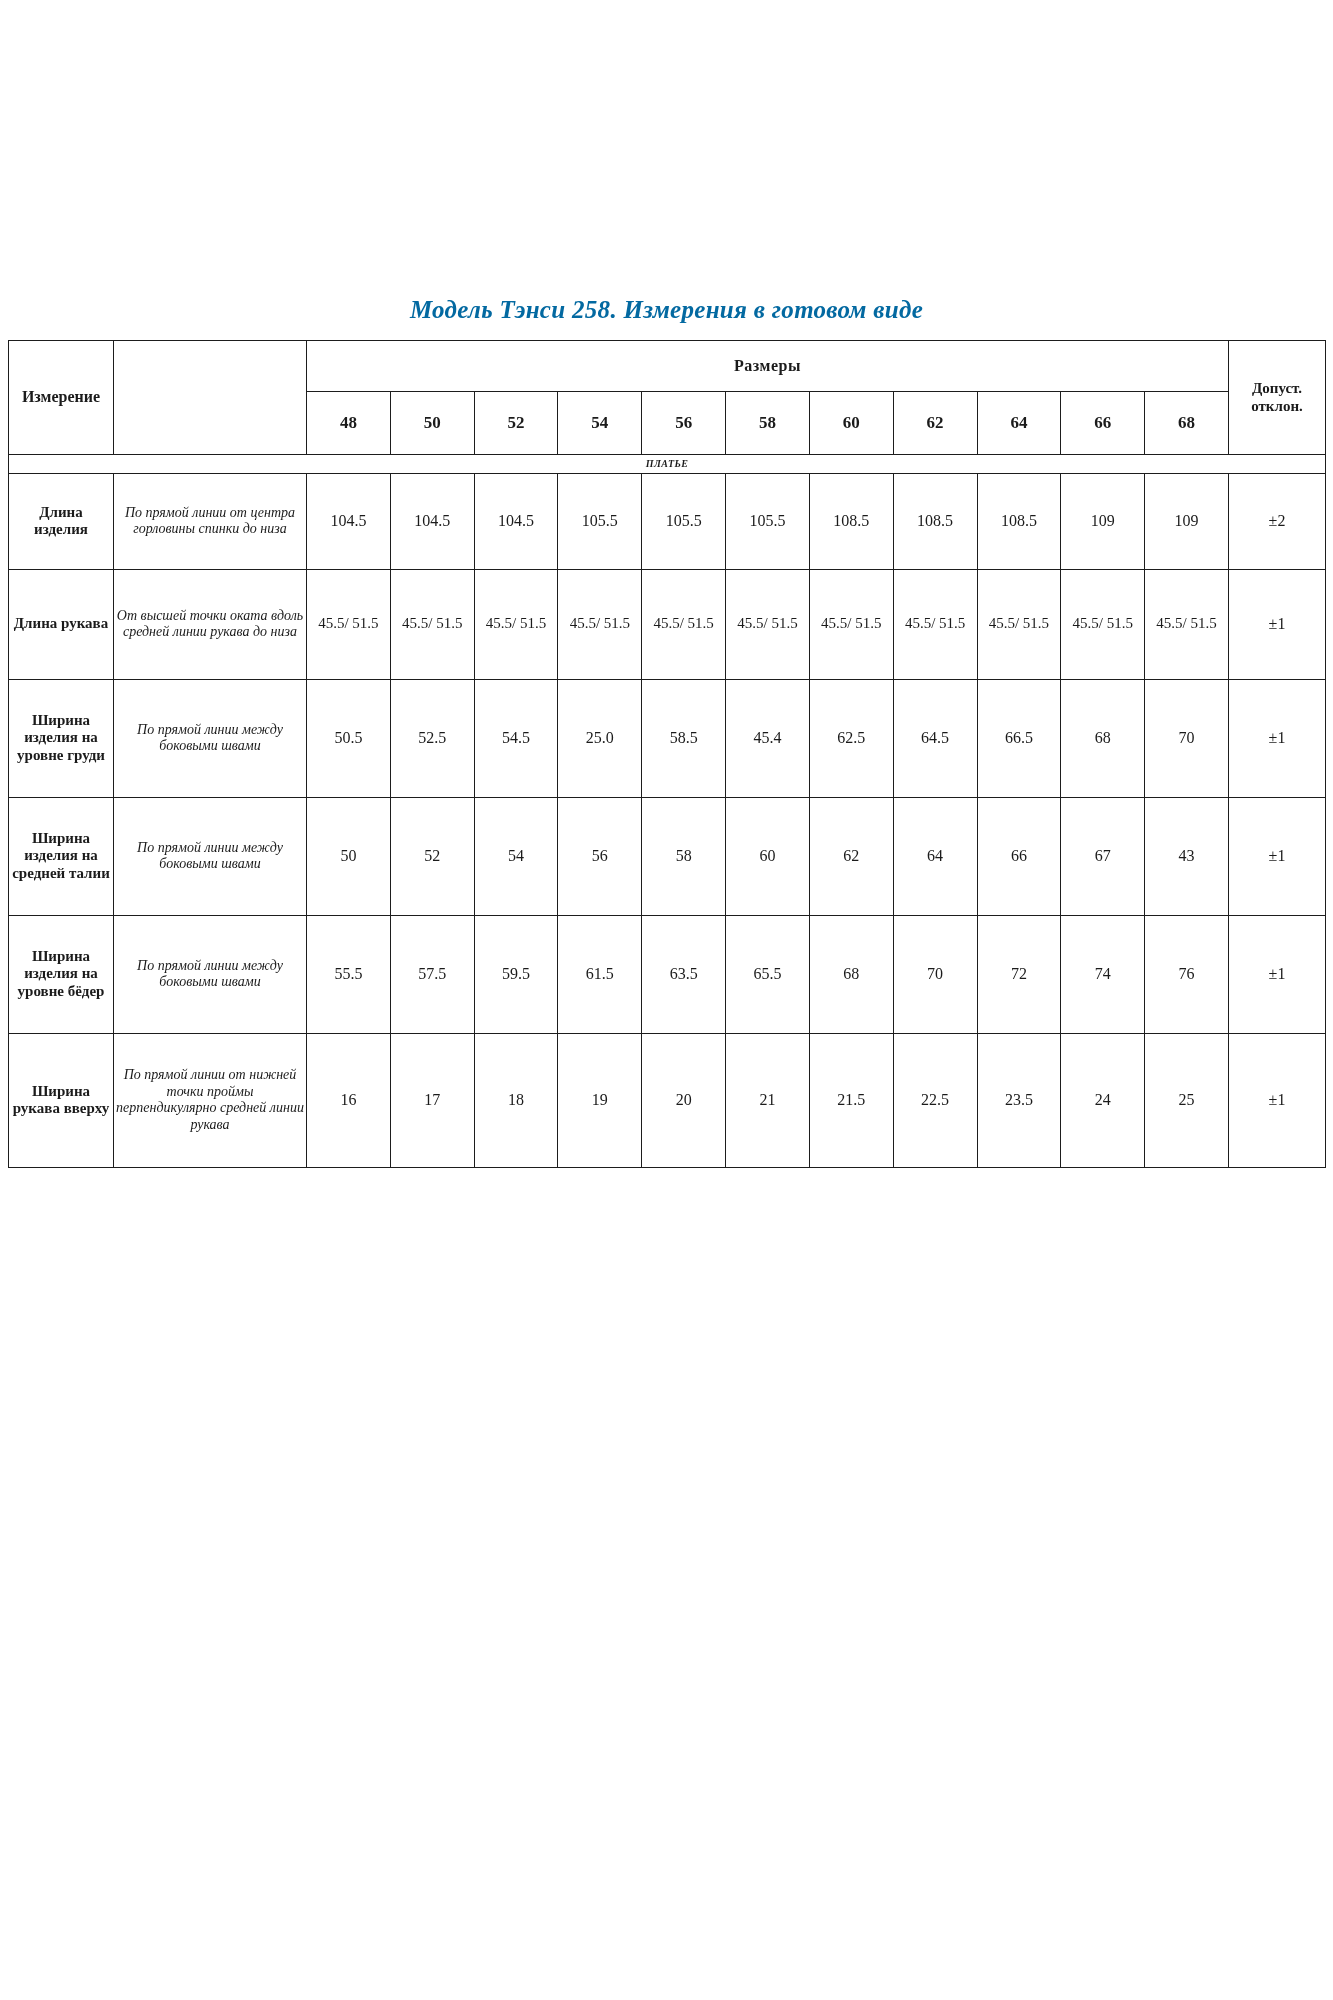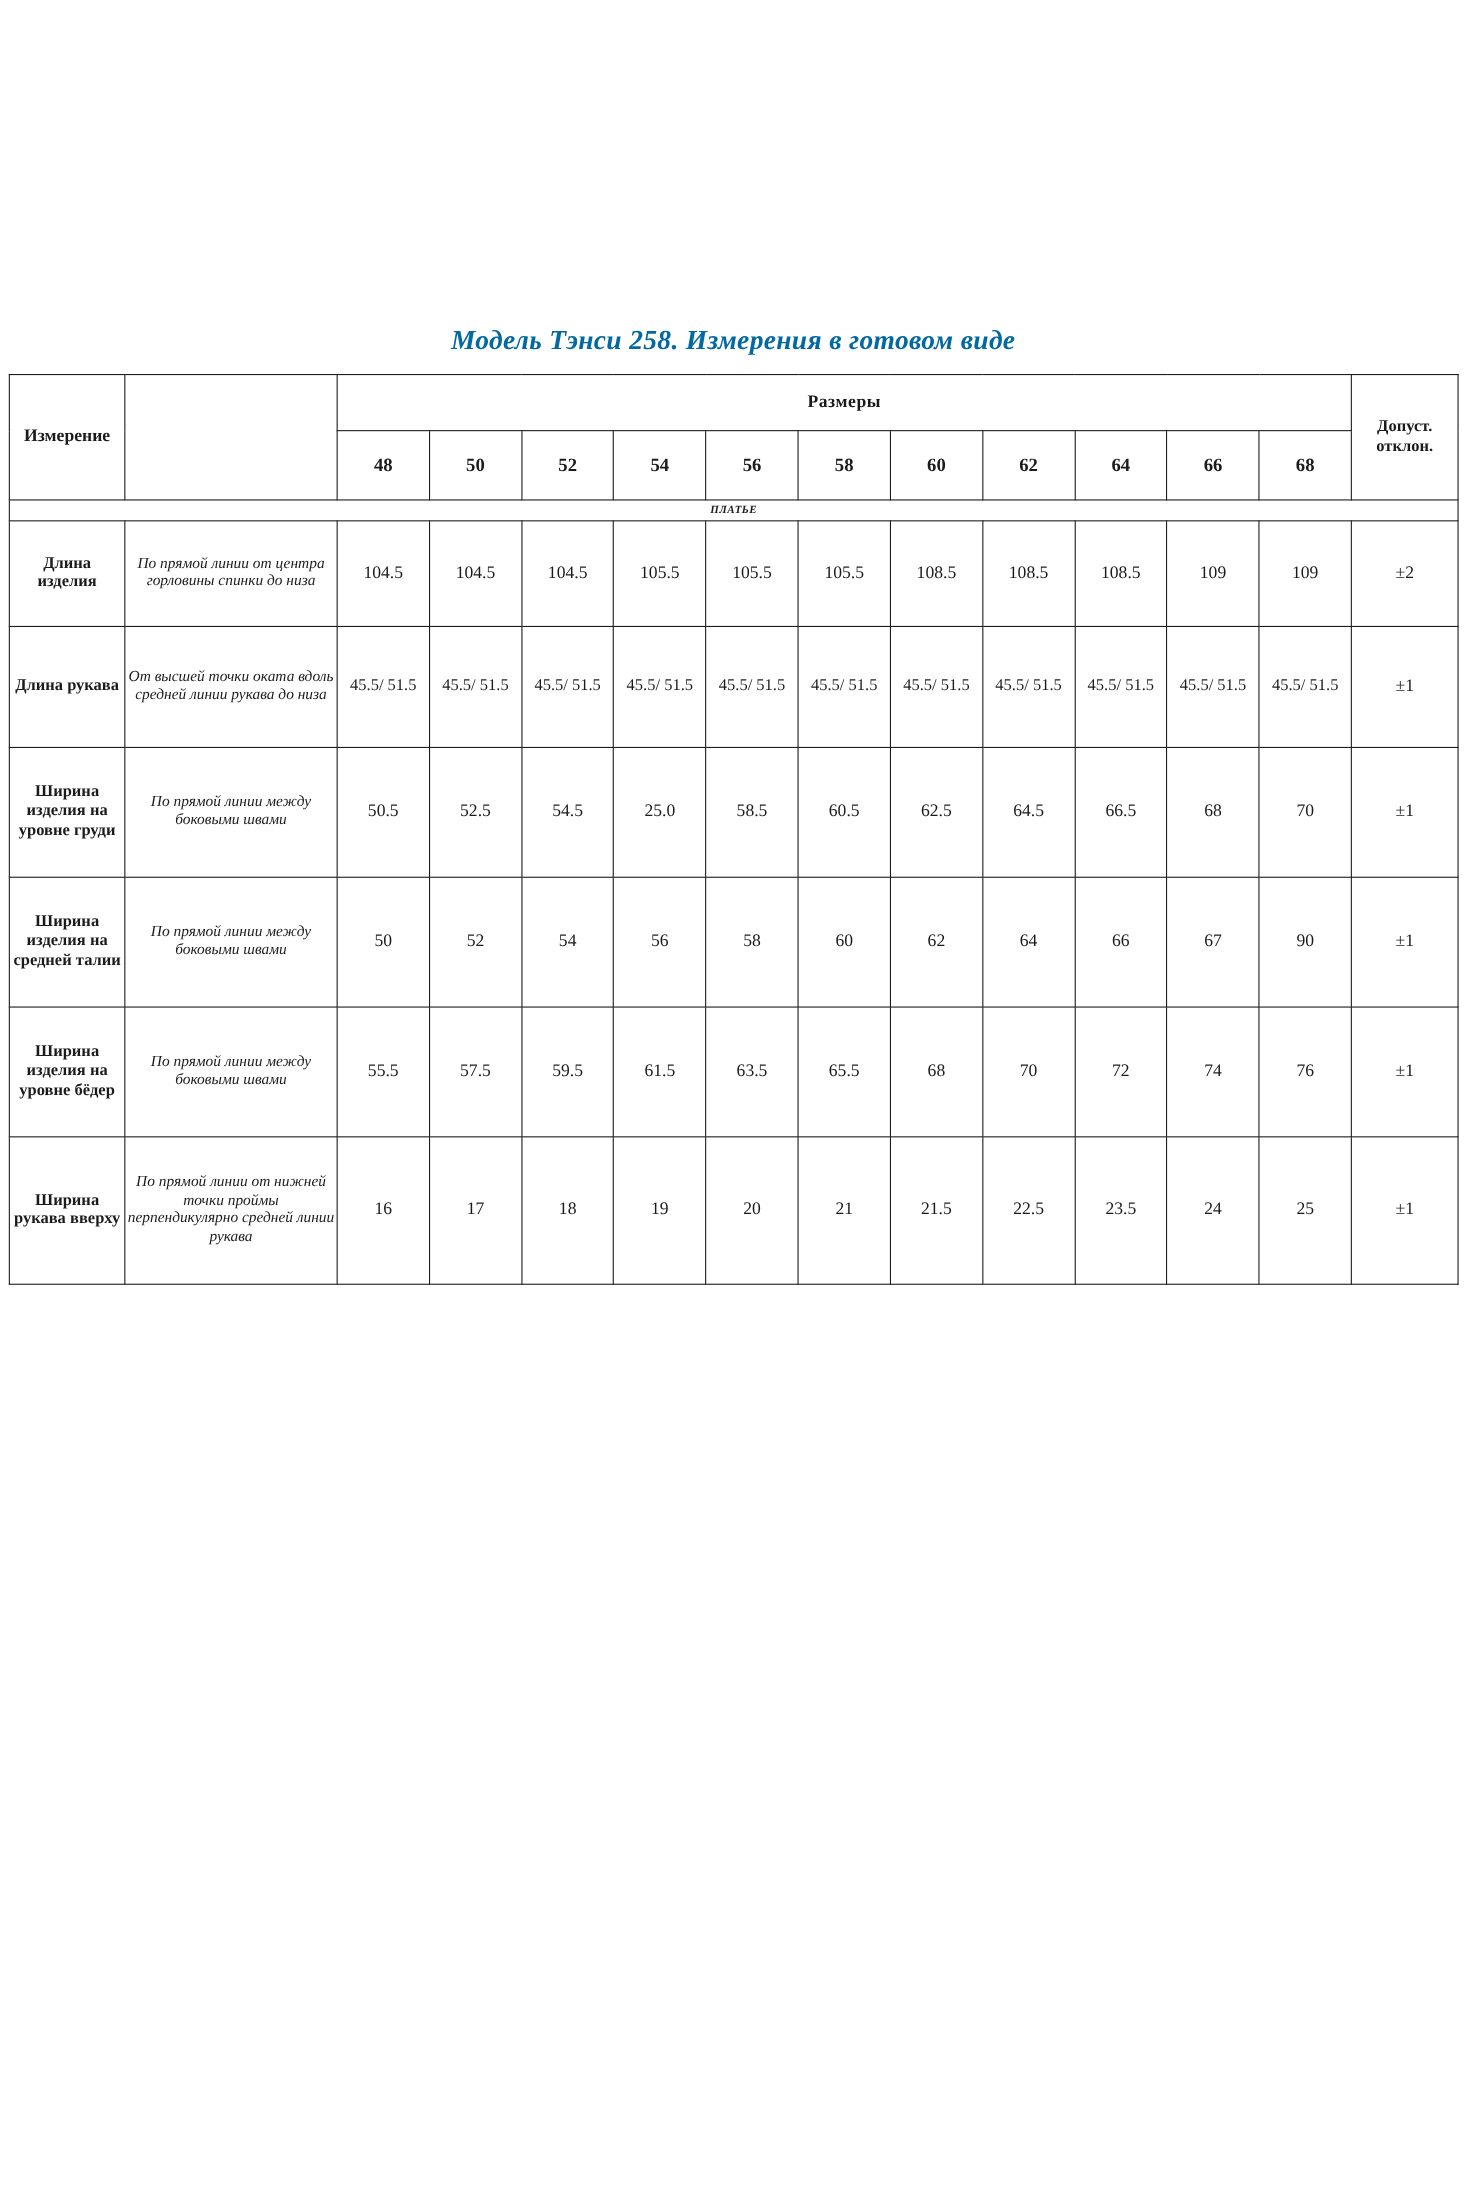--- a/index.html
+++ b/index.html
@@ -209,21 +209,21 @@
         </tr>
 
         <tr class="row-h3">
           <td class="col-name name-cell">Ширина изделия на уровне груди</td>
           <td class="col-desc desc-cell">По прямой линии между боковыми швами</td>
           <td class="val">50.5</td>
           <td class="val">52.5</td>
           <td class="val">54.5</td>
           <td class="val">25.0</td>
           <td class="val">58.5</td>
-          <td class="val">60.5</td>
+          <td class="val">45.4</td>
           <td class="val">62.5</td>
           <td class="val">64.5</td>
           <td class="val">66.5</td>
           <td class="val">68</td>
           <td class="val">70</td>
           <td class="val">±1</td>
         </tr>
 
         <tr class="row-h4">
           <td class="col-name name-cell">Ширина изделия на средней талии</td>
@@ -231,21 +231,21 @@
           <td class="val">50</td>
           <td class="val">52</td>
           <td class="val">54</td>
           <td class="val">56</td>
           <td class="val">58</td>
           <td class="val">60</td>
           <td class="val">62</td>
           <td class="val">64</td>
           <td class="val">66</td>
           <td class="val">67</td>
-          <td class="val">90</td>
+          <td class="val">43</td>
           <td class="val">±1</td>
         </tr>
 
         <tr class="row-h5">
           <td class="col-name name-cell">Ширина изделия на уровне бёдер</td>
           <td class="col-desc desc-cell">По прямой линии между боковыми швами</td>
           <td class="val">55.5</td>
           <td class="val">57.5</td>
           <td class="val">59.5</td>
           <td class="val">61.5</td>

